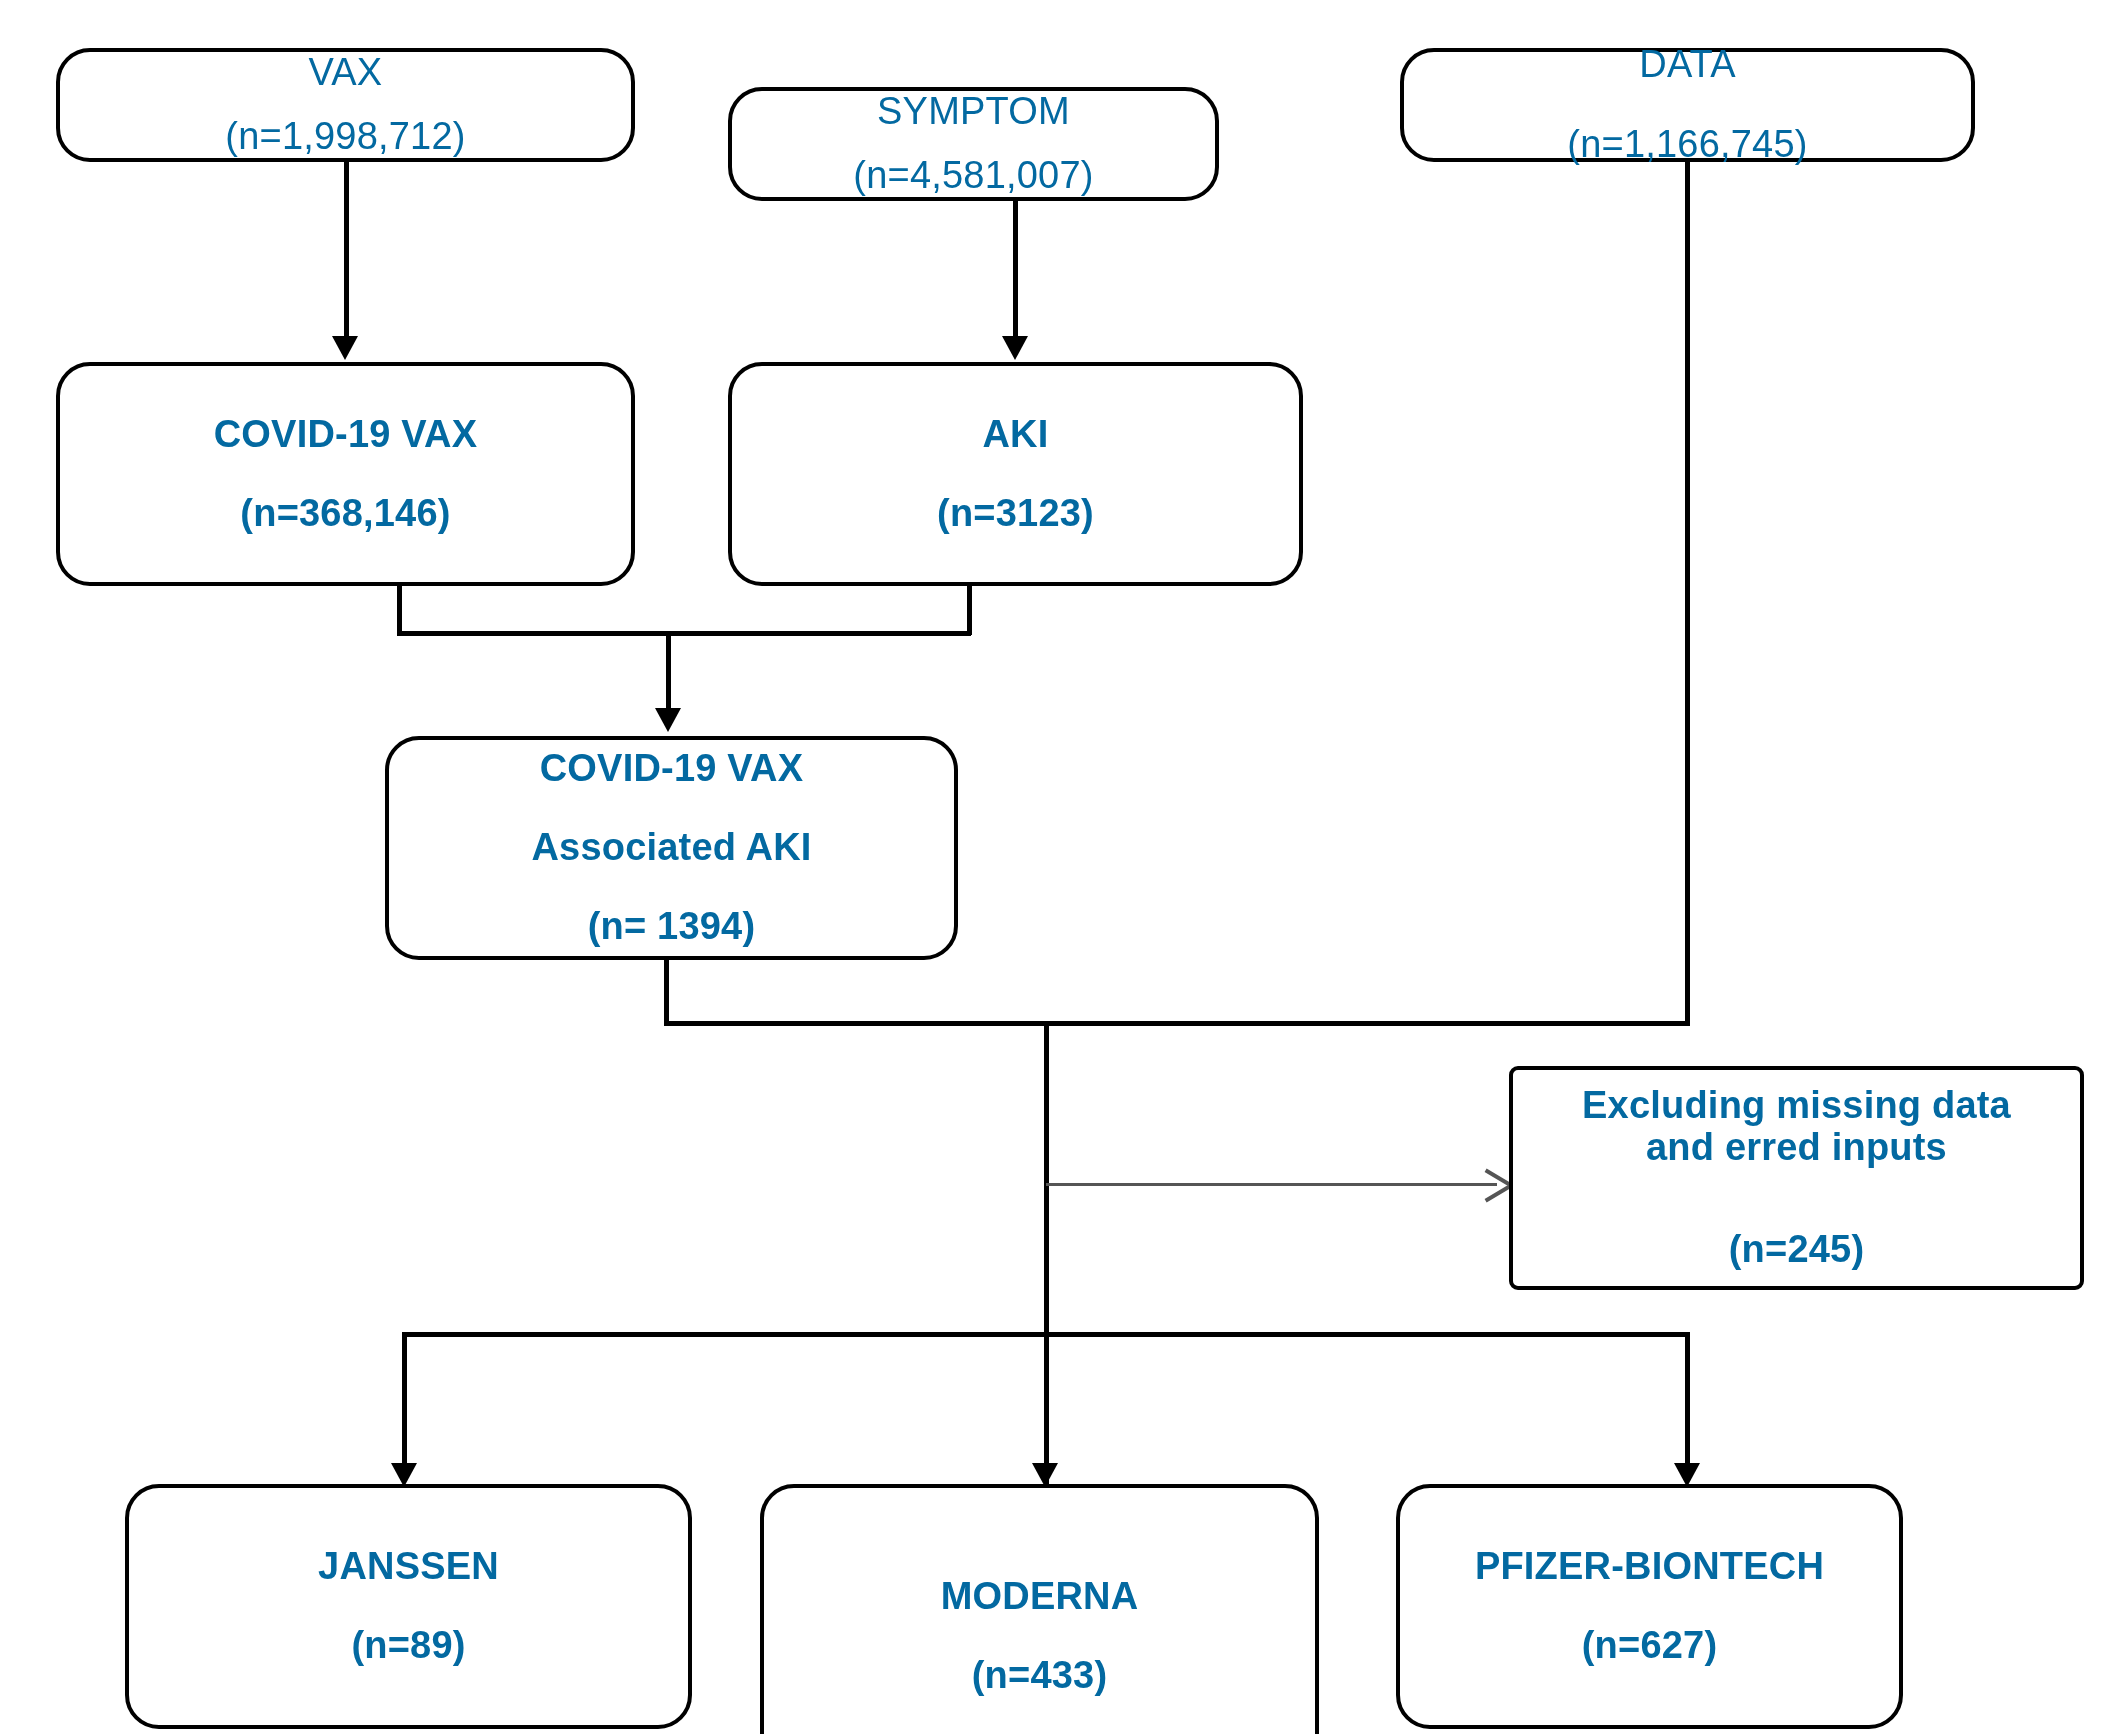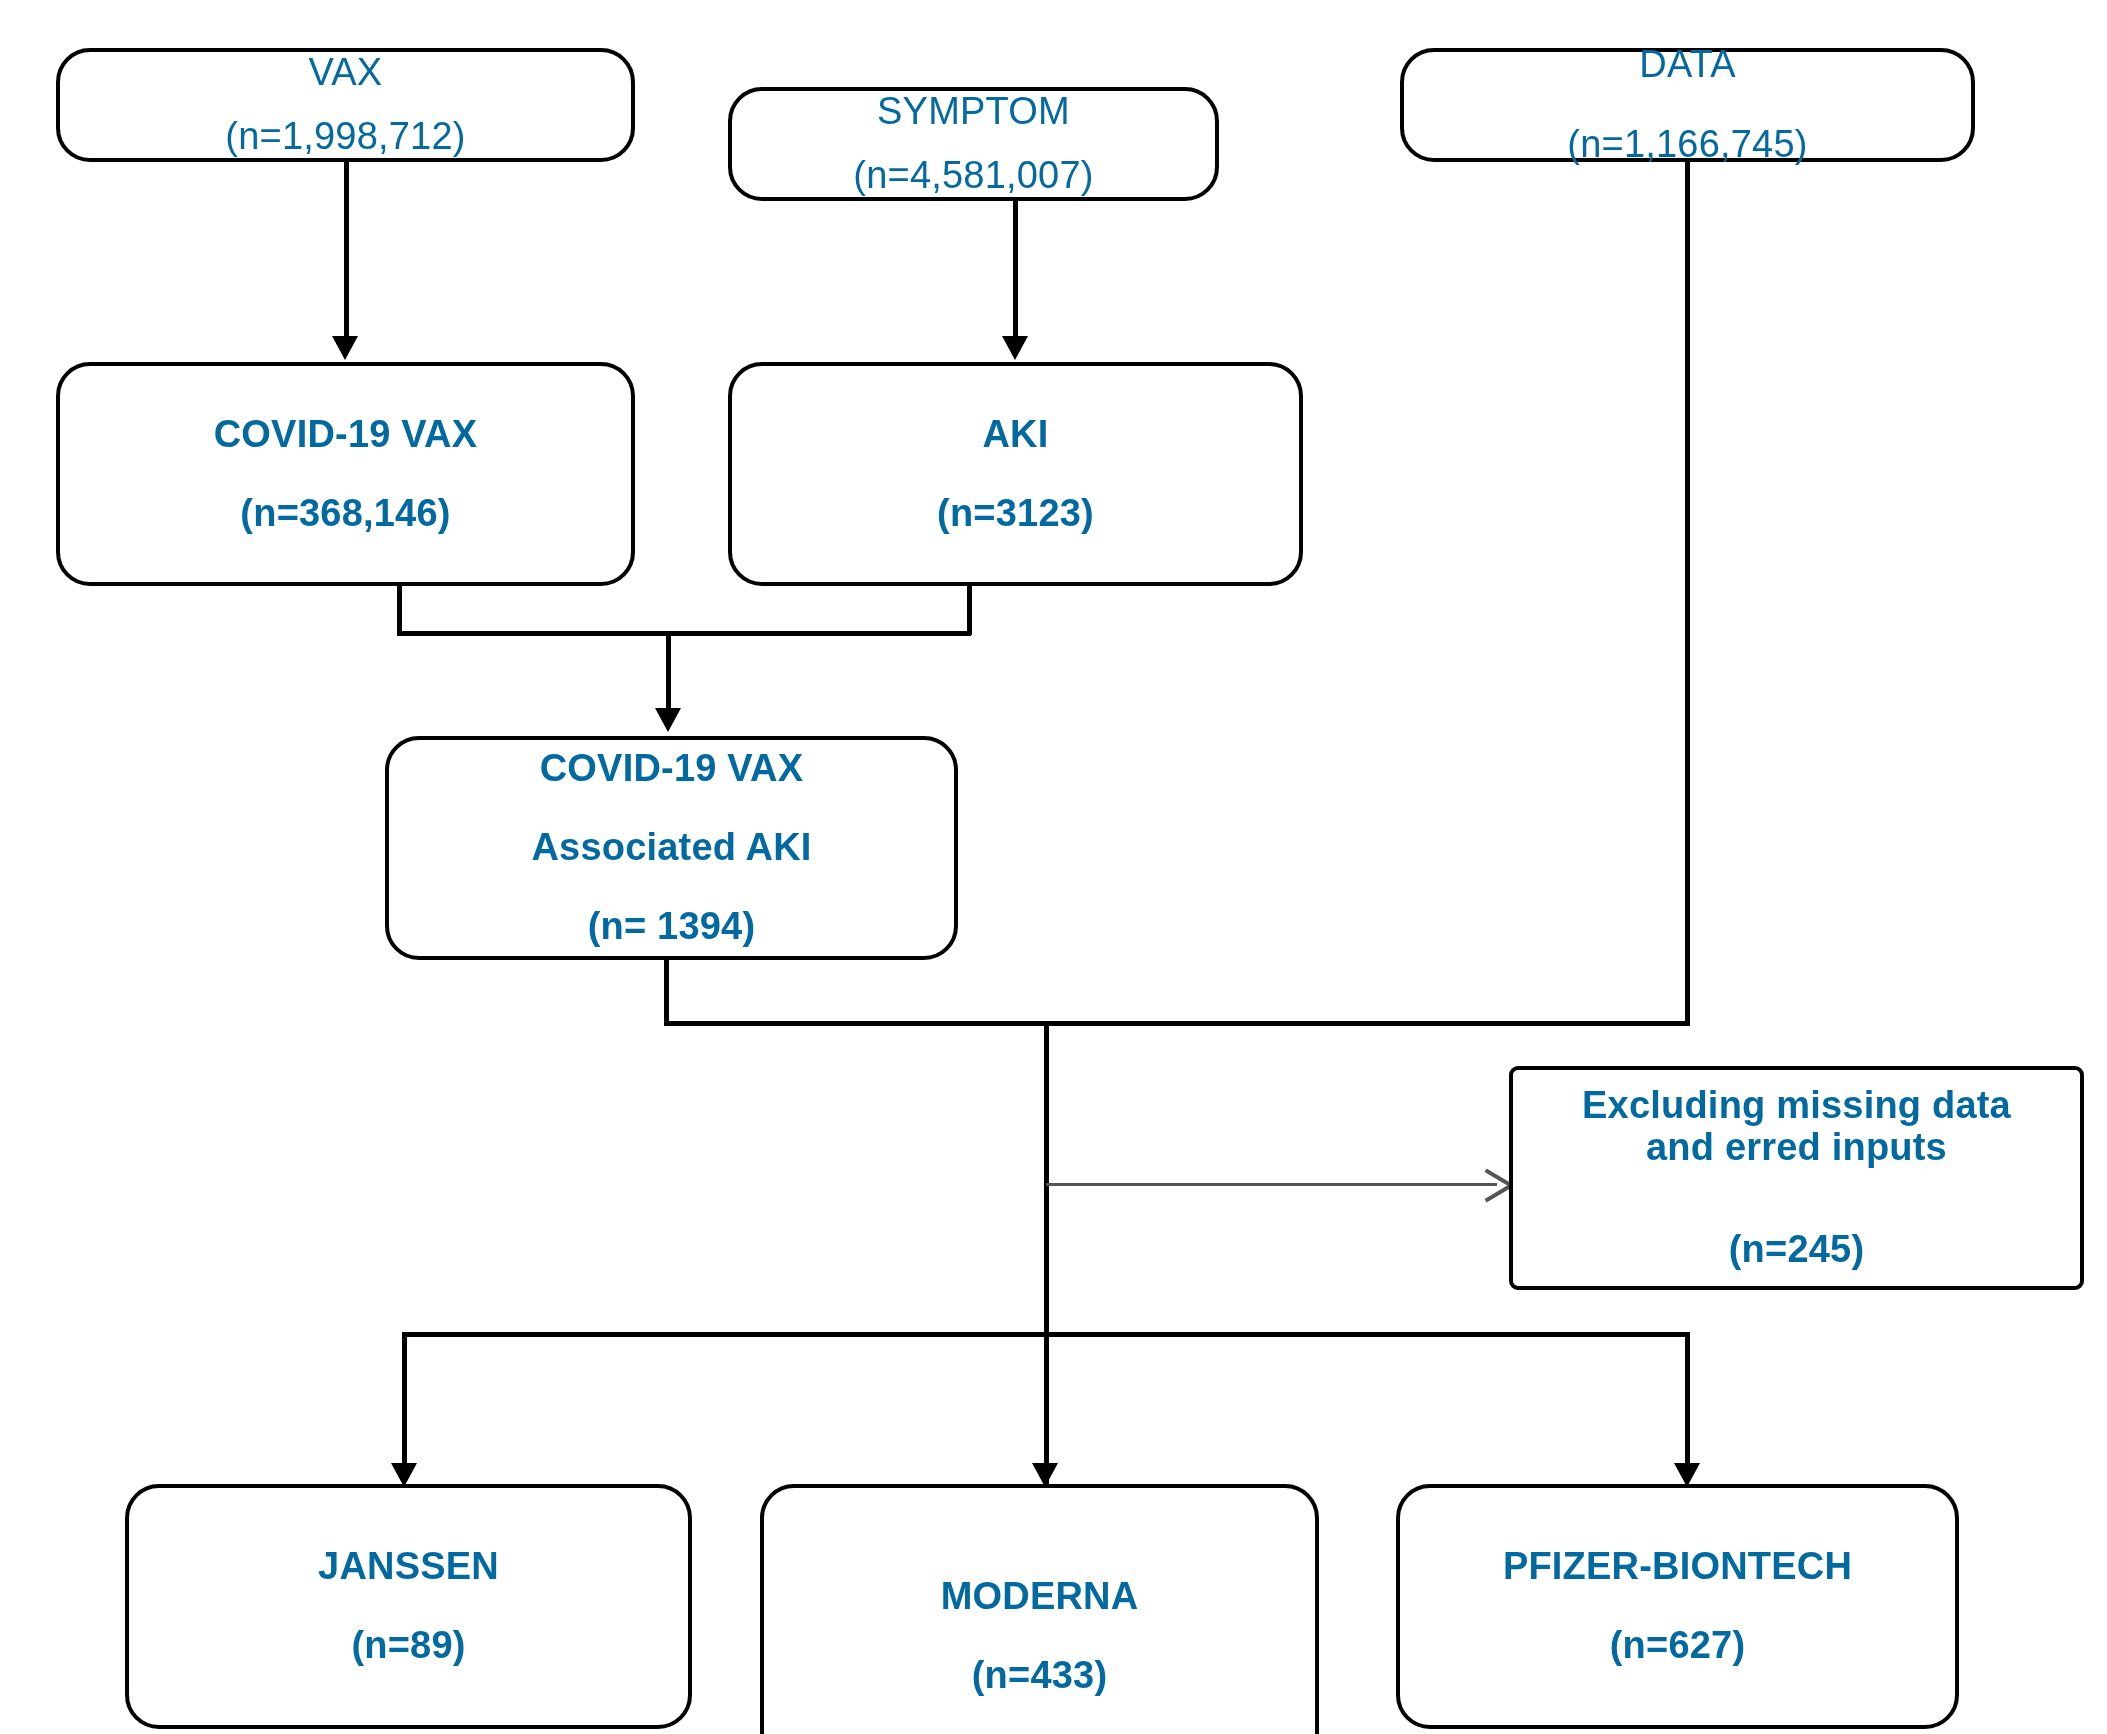--- a/index.html
+++ b/index.html
@@ -174,20 +174,20 @@
     <span class="gap-md"></span>
     <span class="line count-lg">(n=89)</span>
   </div>
 
   <div class="node" style="left:760px; top:1484px; width:559px; height:305px;">
     <span class="line title-lg">MODERNA</span>
     <span class="gap-md"></span>
     <span class="line count-lg">(n=433)</span>
   </div>
 
-  <div class="node" style="left:1396px; top:1484px; width:563px; height:245px;">
+  <div class="node" style="left:1396px; top:1484px; width:507px; height:245px;">
     <span class="line title-lg">PFIZER-BIONTECH</span>
     <span class="gap-md"></span>
     <span class="line count-lg">(n=627)</span>
   </div>
 
 </div>
 
 
 </body></html>

